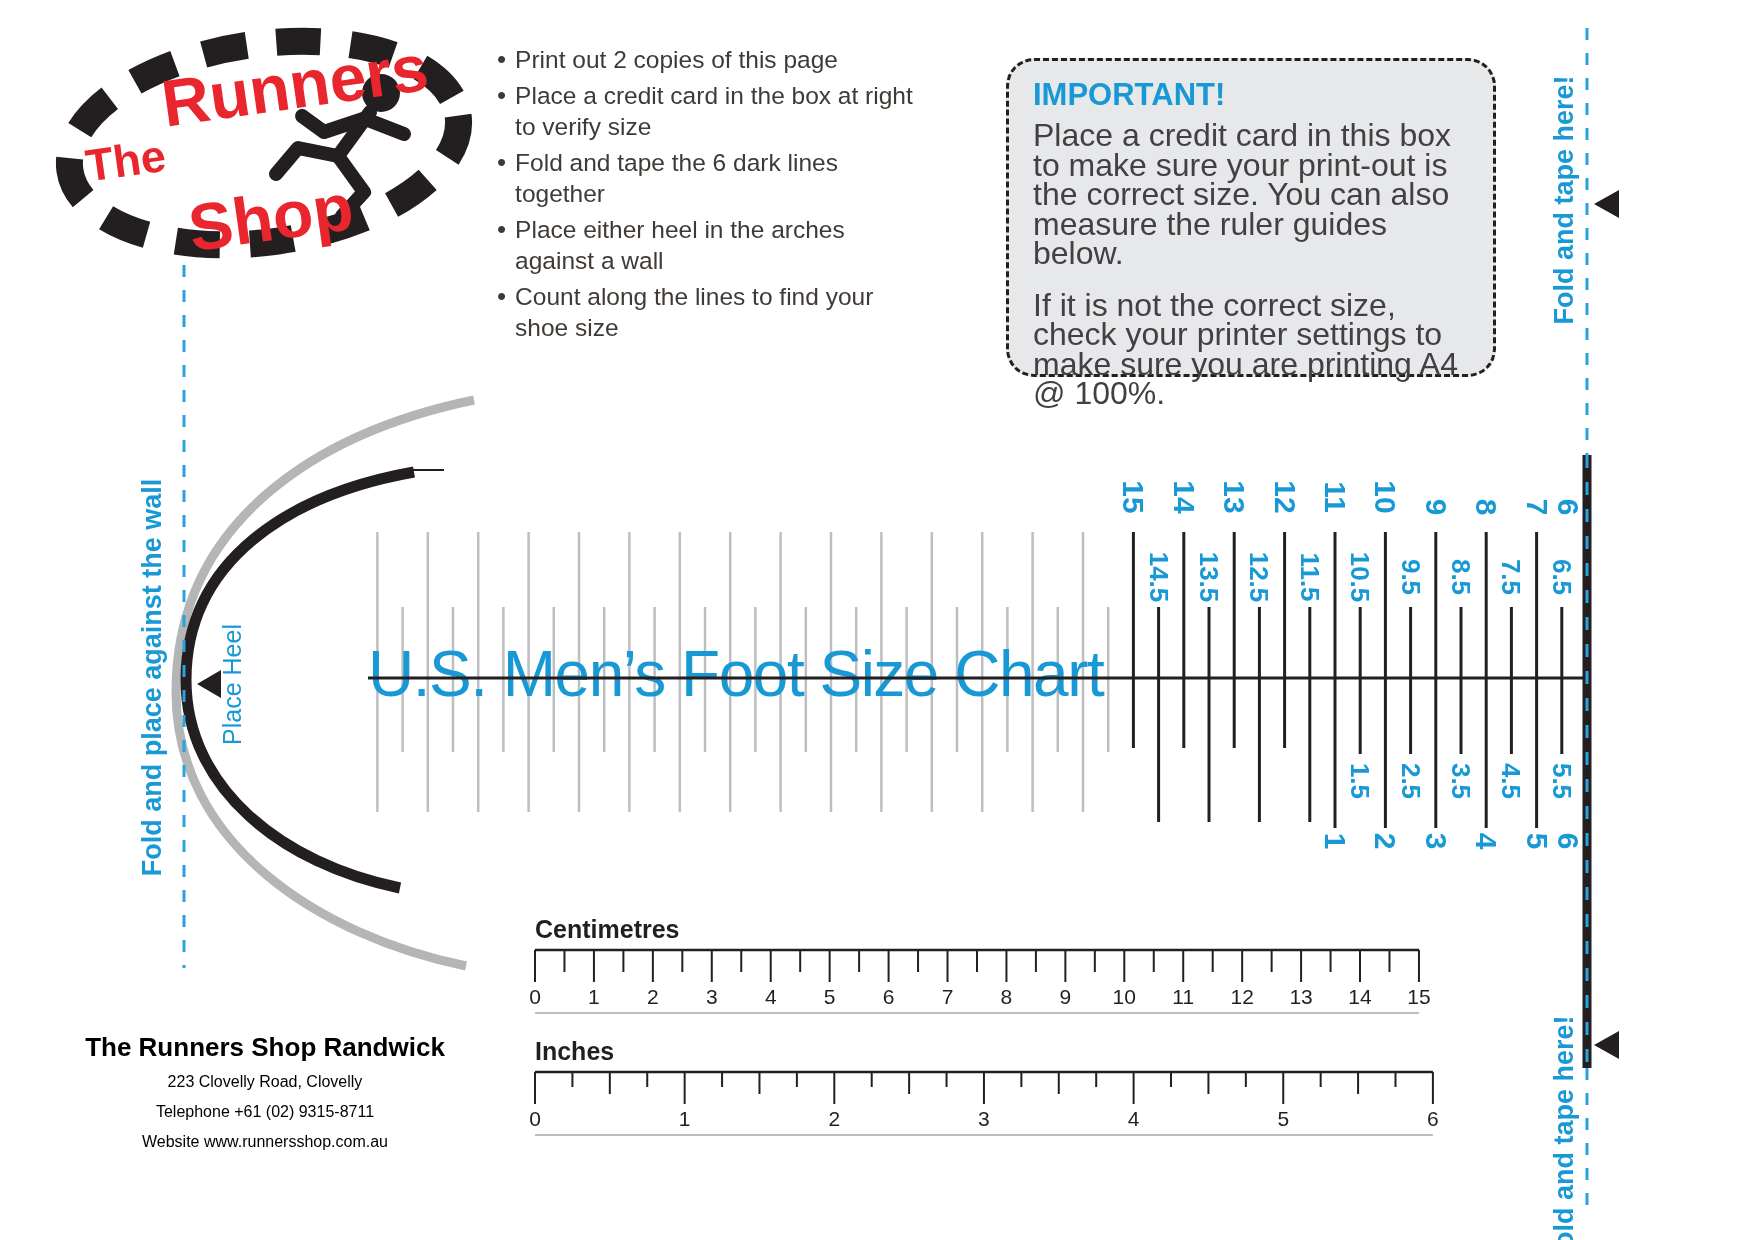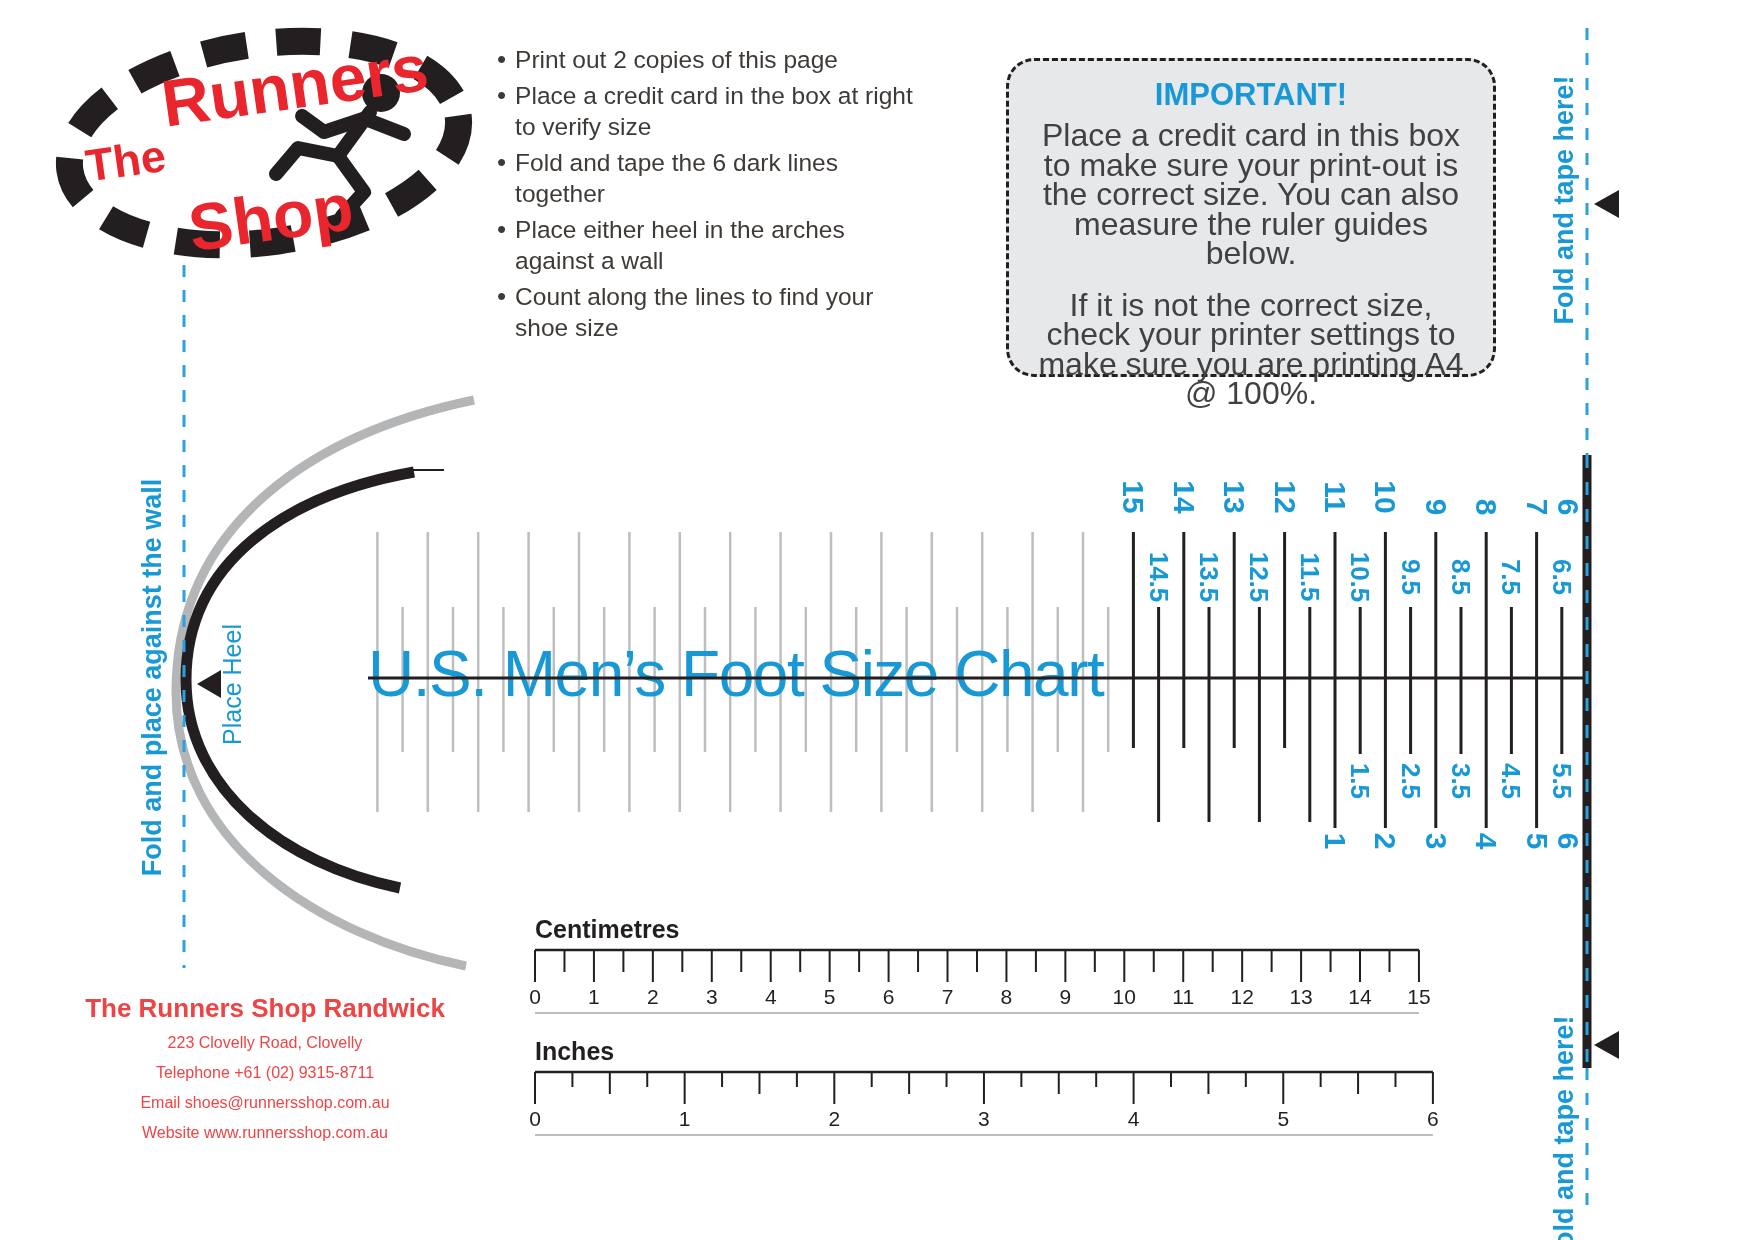--- a/index.html
+++ b/index.html
@@ -8,34 +8,34 @@
   svg{position:absolute;left:0;top:0;}
   .abs{position:absolute;}
   
   .instructions{left:497px;top:44px;width:432px;color:#3f3a36;}
   .bullet-row{display:flex;margin-bottom:5px;}
   .bullet-dot{font-size:26px;line-height:31px;margin-right:9px;color:#3f3a36;}
   .bullet-text{font-size:24.5px;line-height:31px;max-width:400px;}
   
   .important{left:1006px;top:58px;width:490px;height:319px;box-sizing:border-box;
              background:#e7e8e9;border:3.5px dashed #231f20;border-radius:28px;
-             padding:12px 24px;text-align:center;color:#414042;}
+             padding:12px 24px;color:#414042;}
   .important-title{font-size:31px;font-weight:bold;color:#1899d6;margin:4px 0 8px 0;}
   .important p{font-size:32px;line-height:29.5px;margin:0;}
   .important .p2{margin-top:22px;}
   
   .vlabel{position:absolute;color:#1899d6;font-weight:bold;text-align:center;
           transform:rotate(-90deg);}
   .fold-tape{width:280px;font-size:27px;line-height:30px;}
   .fold-tape.top{left:1424px;top:185px;}
   .fold-tape.bottom{left:1424px;top:1125px;}
   .fold-wall{width:440px;font-size:27px;left:-68px;top:662px;}
   .place-heel{width:140px;font-size:25px;font-weight:normal;left:162px;top:670px;}
   
-  .address{left:40px;top:993px;width:450px;text-align:center;color:#ef4444;}
+  .address{left:40px;top:1032px;width:450px;text-align:center;color:#000000;}
   .address .line{font-size:16px;line-height:30px;}
   .address .line.first{font-size:26px;font-weight:bold;margin-bottom:5px;}
 </style>
 </head>
 <body>
 
 <div class="page">
 
   <svg width="1752" height="1240" viewBox="0 0 1752 1240">
 
@@ -290,17 +290,16 @@
 
   <div class="vlabel fold-tape top">Fold and tape here!</div>
   <div class="vlabel fold-tape bottom">Fold and tape here!</div>
   <div class="vlabel fold-wall">Fold and place against the wall</div>
   <div class="vlabel place-heel">Place Heel</div>
 
   <div class="abs address" id="address">
       <div class="line first">The Runners Shop Randwick</div>
       <div class="line">223 Clovelly Road, Clovelly</div>
       <div class="line">Telephone +61 (02) 9315-8711</div>
-      <div class="line">Email shoes@runnersshop.com.au</div>
       <div class="line">Website www.runnersshop.com.au</div>
     </div>
 
 </div>
 
 </body></html>

